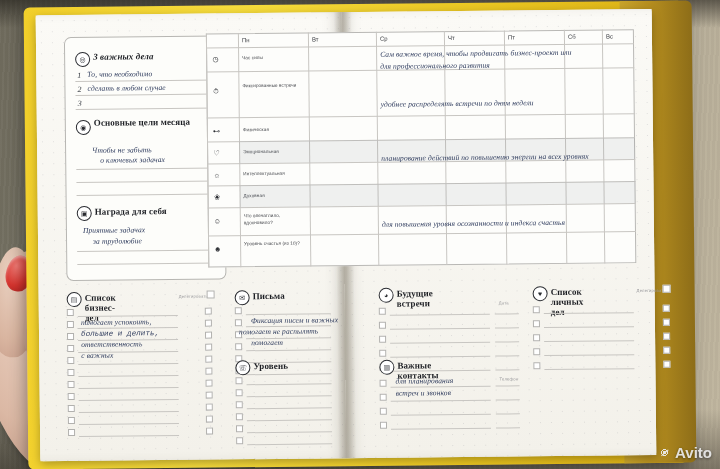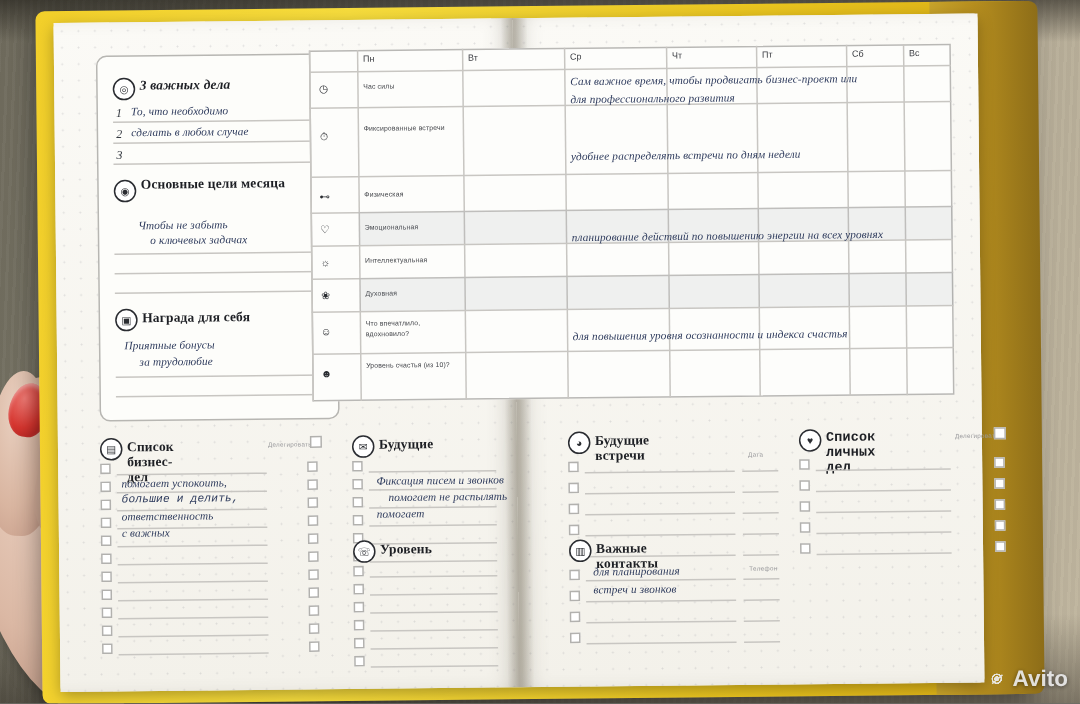--- a/index.html
+++ b/index.html
@@ -294,21 +294,21 @@
         <div class="hand-ink" style="position:absolute; left:26px; top:108px;">Чтобы не забыть</div>
         <div class="hand-ink" style="position:absolute; left:34px; top:118px;">о ключевых задачах</div>
 
         <div class="rule" style="left:10px; top:131px; width:140px;"></div>
         <div class="rule" style="left:10px; top:144px; width:140px;"></div>
         <div class="rule" style="left:10px; top:157px; width:140px;"></div>
 
         <div class="icon-badge" style="left:10px; top:168px;">▣</div>
         <div class="sect-title" style="position:absolute; left:28px; top:169px;">Награда для себя</div>
 
-        <div class="hand-ink" style="position:absolute; left:16px; top:188px;">Приятные бонусы</div>
+        <div class="hand-ink" style="position:absolute; left:16px; top:188px;">Приятные задачах</div>
         <div class="hand-ink" style="position:absolute; left:26px; top:199px;">за трудолюбие</div>
 
         <div class="rule" style="left:10px; top:213px; width:140px;"></div>
         <div class="rule" style="left:10px; top:226px; width:140px;"></div>
       </div>
 
       <div style="position:absolute; left:28px; top:277px;">
         <div class="icon-badge" style="left:0; top:0;">▤</div>
         <div class="sect-title" style="position:absolute; left:18px; top:1px;">Список бизнес-дел</div>
         <div class="tiny-grey" style="position:absolute; left:112px; top:3px;">Делегировать</div>
@@ -361,38 +361,38 @@
         <div class="cbx" style="left:138px; top:124px;"></div>
       </div>
 
       <div class="hand-ink" style="position:absolute; left:42px; top:303px;">помогает успокоить,</div>
       <div class="hand-ink" style="position:absolute; left:42px; top:314px;font-family:Liberation Mono, monospace;">большие и делить,</div>
       <div class="hand-ink" style="position:absolute; left:42px; top:325px;">ответственность</div>
       <div class="hand-ink" style="position:absolute; left:42px; top:336px;">с важных</div>
 
       <div style="position:absolute; left:196px; top:277px;">
         <div class="icon-badge" style="left:0; top:0;">✉</div>
-        <div class="sect-title" style="position:absolute; left:18px; top:1px;">Будущие</div>
+        <div class="sect-title" style="position:absolute; left:18px; top:1px;">Письма</div>
       </div>
       <div style="position:absolute; left:196px; top:292px; width:100px;">
         <div class="cbx" style="left:0; top:2px;"></div>
         <div class="rule" style="left:11px; top:9px; width:85px;"></div>
         <div class="cbx" style="left:0; top:14px;"></div>
         <div class="rule" style="left:11px; top:21px; width:85px;"></div>
         <div class="cbx" style="left:0; top:26px;"></div>
         <div class="rule" style="left:11px; top:33px; width:85px;"></div>
         <div class="cbx" style="left:0; top:38px;"></div>
         <div class="rule" style="left:11px; top:45px; width:85px;"></div>
         <div class="cbx" style="left:0; top:50px;"></div>
         <div class="rule" style="left:11px; top:57px; width:85px;"></div>
         <div class="cbx" style="left:0; top:62px;"></div>
         <div class="rule" style="left:11px; top:69px; width:85px;"></div>
       </div>
-      <div class="hand-ink" style="position:absolute; left:212px; top:303px;">Фиксация писем и звонков</div>
-      <div class="hand-ink" style="position:absolute; left:220px; top:314px;text-align:right;">помогает не распылять</div>
+      <div class="hand-ink" style="position:absolute; left:212px; top:303px;">Фиксация писем и важных</div>
+      <div class="hand-ink" style="position:absolute; left:200px; top:314px;text-align:right;">помогает не распылять</div>
       <div class="hand-ink" style="position:absolute; left:212px; top:325px;">помогает</div>
 
       <div style="position:absolute; left:196px; top:347px;">
         <div class="icon-badge" style="left:0; top:0;">☏</div>
         <div class="sect-title" style="position:absolute; left:18px; top:1px;">Уровень</div>
       </div>
       <div style="position:absolute; left:196px; top:362px; width:100px;">
         <div class="cbx" style="left:0; top:2px;"></div>
         <div class="rule" style="left:11px; top:9px; width:85px;"></div>
         <div class="cbx" style="left:0; top:14px;"></div>
@@ -491,21 +491,21 @@
         <div class="rule" style="left:11px; top:53px; width:100px;"></div>
         <div class="rule" style="left:116px; top:53px; width:24px;"></div>
 
         <div class="cbx" style="left:0; top:60px;"></div>
         <div class="rule" style="left:11px; top:67px; width:100px;"></div>
         <div class="rule" style="left:116px; top:67px; width:24px;"></div>
       </div>
 
       <div style="position:absolute; left:494px; top:276px;">
         <div class="icon-badge" style="left:0; top:0;">♥</div>
-        <div class="sect-title" style="position:absolute; left:18px; top:1px;font-family:Liberation Mono, monospace;">Список личных дел</div>
+        <div class="sect-title" style="position:absolute; left:18px; top:1px;">Список личных дел</div>
         <div class="tiny-grey" style="position:absolute; left:104px; top:3px;">Делегировать</div>
         <div style="position:absolute; left:130px; top:0px; width:8px; height:8px; border:0.8px solid #b2b1ae; box-sizing:border-box; background:#fff;"></div>
       </div>
       <div style="position:absolute; left:494px; top:292px; width:140px;">
         <div class="cbx" style="left:0; top:4px;"></div>
         <div class="rule" style="left:11px; top:11px; width:90px;"></div>
         <div class="cbx" style="left:130px; top:4px;"></div>
 
         <div class="cbx" style="left:0; top:18px;"></div>
         <div class="rule" style="left:11px; top:25px; width:90px;"></div>

